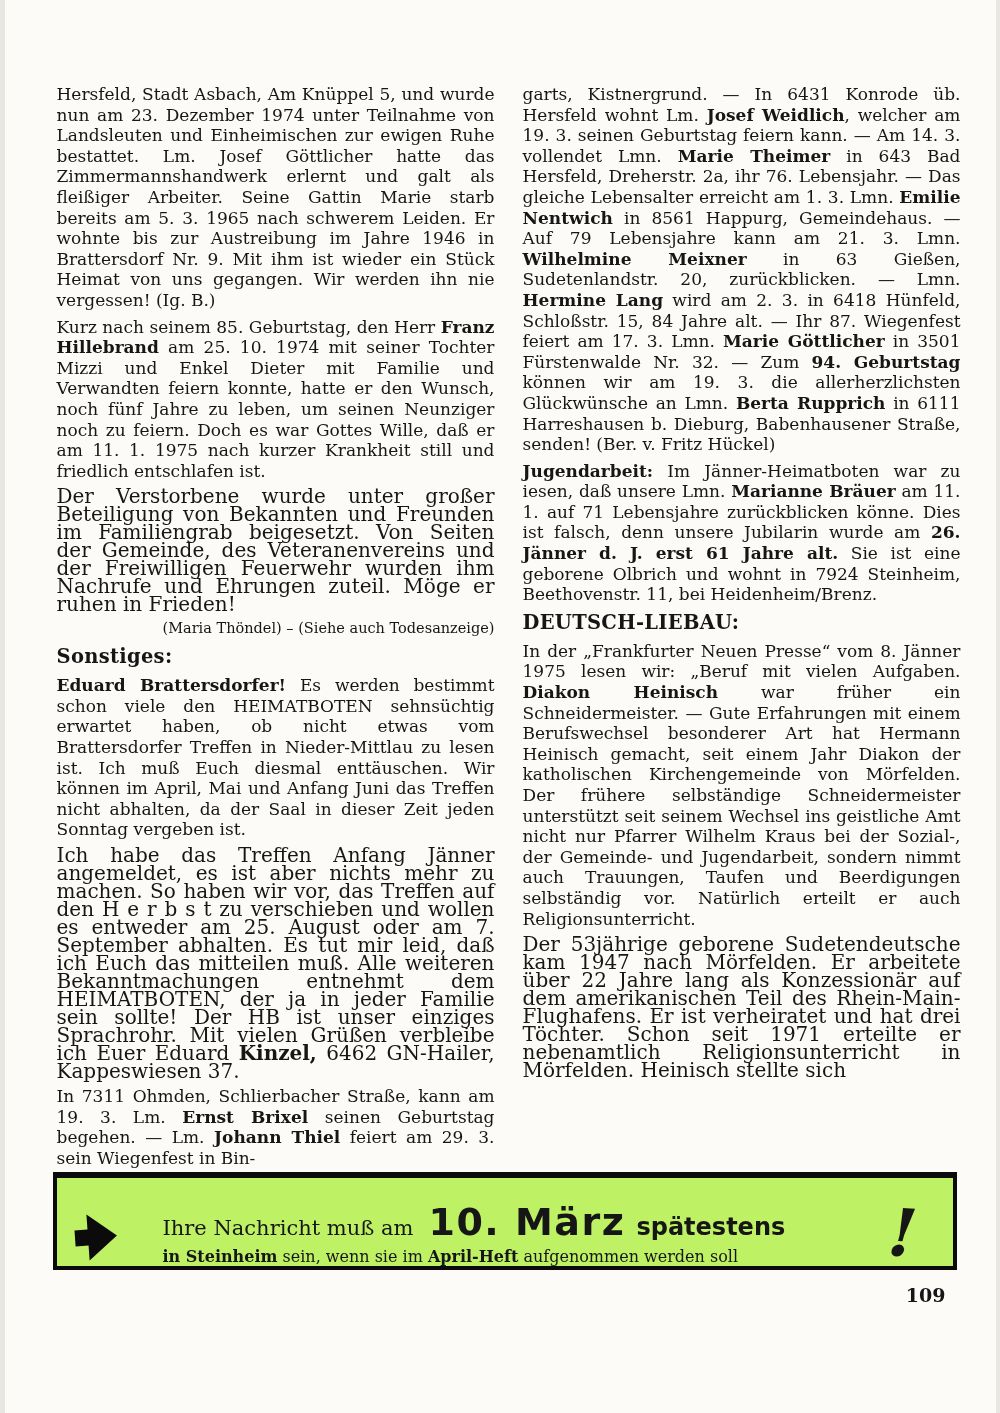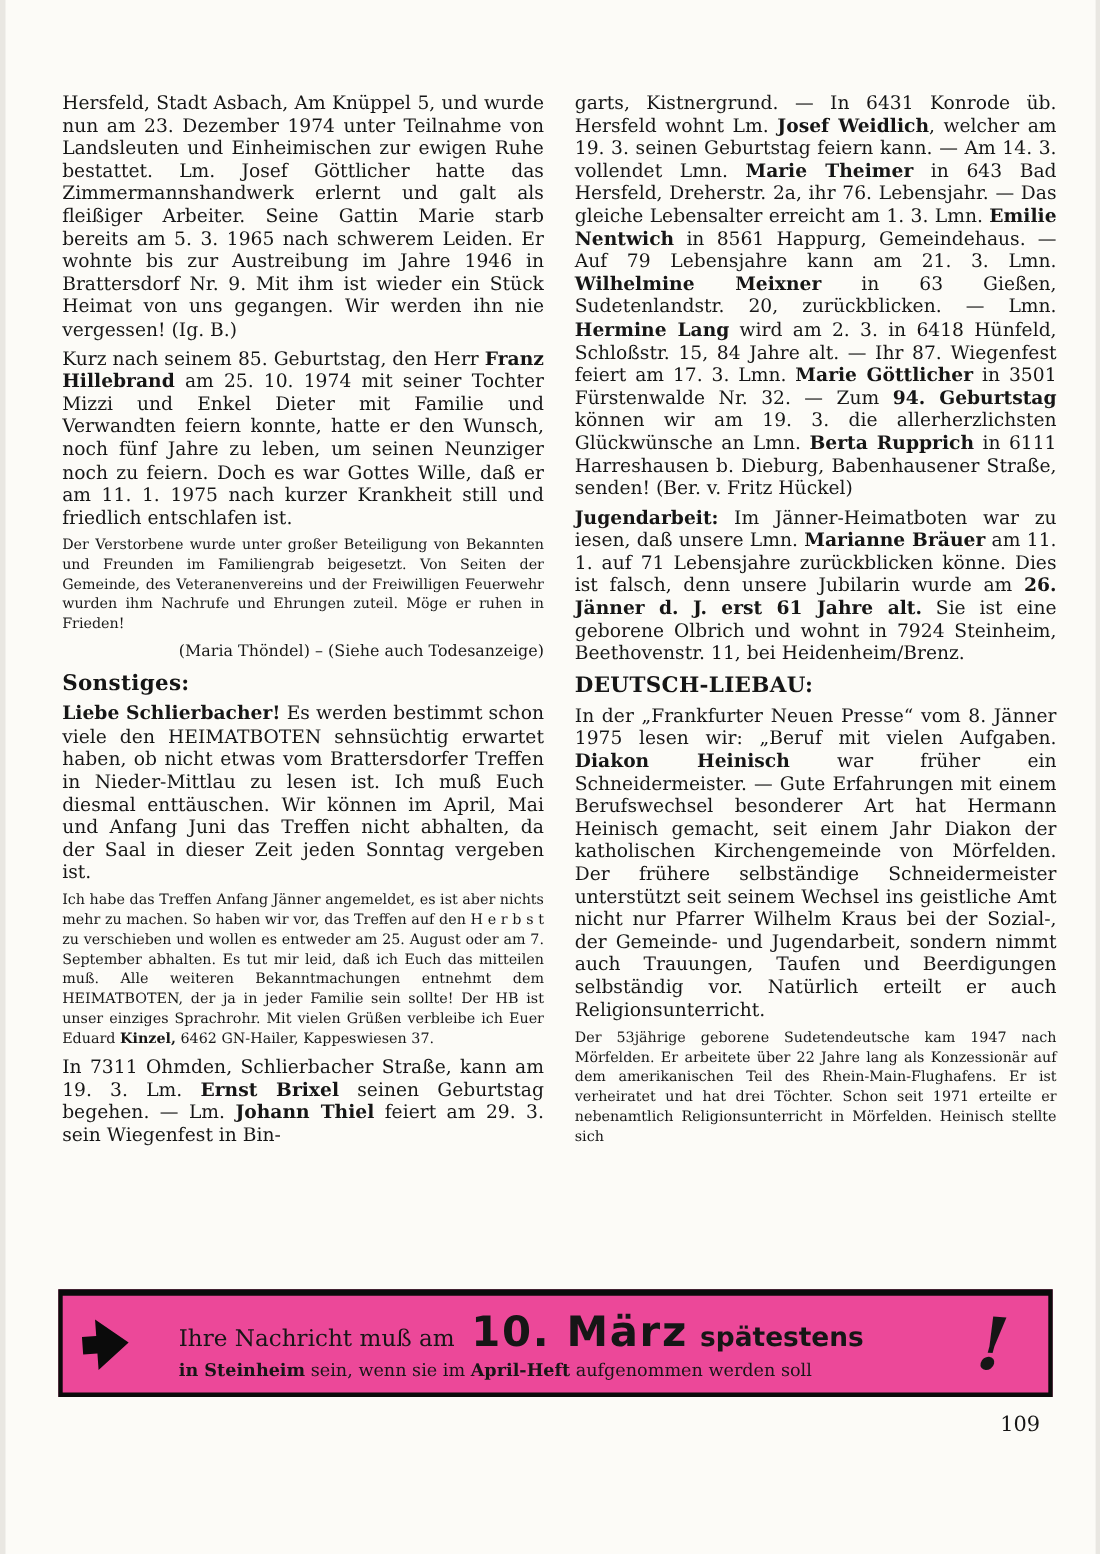--- a/index.html
+++ b/index.html
@@ -22,21 +22,21 @@
     gap:28px;
   }
   .col { width:438px; }
   p.body {
     font-size:17px;
     line-height:20.6px;
     text-align:justify;
     margin:0 0 6px 0;
   }
   p.small {
-    font-size:13px;
+    font-size:20px;
     line-height:18px;
     text-align:justify;
     margin:0 0 6px 0;
   }
   .signoff {
     font-size:14.5px;
     line-height:18px;
     text-align:right;
     margin:0 0 8px 0;
   }
@@ -49,22 +49,22 @@
   b { font-weight:bold; }
 
   .banner {
     position:absolute;
     left:48px; top:1172px;
     width:904px; height:98px;
     box-sizing:border-box;
     border:4px solid #0b0b0b;
     border-top-width:6px;
     display:flex;
-    align-items:center;
-    background:#ec4899;
+    align-items:flex-end;
+    background:#bef264;
   }
   .banner-arrow {
     margin-left:16px;
     flex:0 0 auto;
     display:flex;
     align-items:center;
   }
   .banner-text { flex:1 1 auto; padding-left:44px; }
   .banner-line1 { white-space:nowrap; }
   .b-prefix { font-size:21px; }
@@ -87,37 +87,37 @@
     font-size:66px;
     font-weight:bold;
     font-style:italic;
     line-height:1;
     transform:rotate(4deg);
   }
   .page-number {
     position:absolute;
     top:1284px; right:50px;
     font-size:19px;
-    font-weight:normal;
+    font-weight:bold;
   }
 </style>
 </head>
 <body>
 
 <div class="page">
 
   <div class="columns">
 
     <div class="col">
       <p class="body"><span>Hersfeld, Stadt Asbach, Am Knüppel 5, und wurde nun am 23. Dezember 1974 unter Teilnahme von Landsleuten und Einheimischen zur ewigen Ruhe bestattet. Lm. Josef Göttlicher hatte das Zimmermannshandwerk erlernt und galt als fleißiger Arbeiter. Seine Gattin Marie starb bereits am 5. 3. 1965 nach schwerem Leiden. Er wohnte bis zur Austreibung im Jahre 1946 in Brattersdorf Nr. 9. Mit ihm ist wieder ein Stück Heimat von uns gegangen. Wir werden ihn nie vergessen! (Ig. B.)</span></p>
       <p class="body"><span>Kurz nach seinem 85. Geburtstag, den Herr </span><b>Franz Hillebrand</b><span> am 25. 10. 1974 mit seiner Tochter Mizzi und Enkel Dieter mit Familie und Verwandten feiern konnte, hatte er den Wunsch, noch fünf Jahre zu leben, um seinen Neunziger noch zu feiern. Doch es war Gottes Wille, daß er am 11. 1. 1975 nach kurzer Krankheit still und friedlich entschlafen ist.</span></p>
       <p class="small"><span>Der Verstorbene wurde unter großer Beteiligung von Bekannten und Freunden im Familiengrab beigesetzt. Von Seiten der Gemeinde, des Veteranenvereins und der Freiwilligen Feuerwehr wurden ihm Nachrufe und Ehrungen zuteil. Möge er ruhen in Frieden!</span></p>
       <div class="signoff">(Maria Thöndel) – (Siehe auch Todesanzeige)</div>
       <h3 class="section">Sonstiges:</h3>
-      <p class="body"><b>Liebe Schlierbacher!</b><span> Es werden bestimmt schon viele den HEIMATBOTEN sehnsüchtig erwartet haben, ob nicht etwas vom Brattersdorfer Treffen in Nieder-Mittlau zu lesen ist. Ich muß Euch diesmal enttäuschen. Wir können im April, Mai und Anfang Juni das Treffen nicht abhalten, da der Saal in dieser Zeit jeden Sonntag vergeben ist.</span></p>
+      <p class="body"><b>Eduard Brattersdorfer!</b><span> Es werden bestimmt schon viele den HEIMATBOTEN sehnsüchtig erwartet haben, ob nicht etwas vom Brattersdorfer Treffen in Nieder-Mittlau zu lesen ist. Ich muß Euch diesmal enttäuschen. Wir können im April, Mai und Anfang Juni das Treffen nicht abhalten, da der Saal in dieser Zeit jeden Sonntag vergeben ist.</span></p>
       <p class="small"><span>Ich habe das Treffen Anfang Jänner angemeldet, es ist aber nichts mehr zu machen. So haben wir vor, das Treffen auf den H e r b s t zu verschieben und wollen es entweder am 25. August oder am 7. September abhalten. Es tut mir leid, daß ich Euch das mitteilen muß. Alle weiteren Bekanntmachungen entnehmt dem HEIMATBOTEN, der ja in jeder Familie sein sollte! Der HB ist unser einziges Sprachrohr. Mit vielen Grüßen verbleibe ich Euer Eduard </span><b>Kinzel,</b><span> 6462 GN-Hailer, Kappeswiesen 37.</span></p>
       <p class="body"><span>In 7311 Ohmden, Schlierbacher Straße, kann am 19. 3. Lm. </span><b>Ernst Brixel</b><span> seinen Geburtstag begehen. — Lm. </span><b>Johann Thiel</b><span> feiert am 29. 3. sein Wiegenfest in Bin-</span></p>
     </div>
 
     <div class="col">
       <p class="body"><span>garts, Kistnergrund. — In 6431 Konrode üb. Hersfeld wohnt Lm. </span><b>Josef Weidlich</b><span>, welcher am 19. 3. seinen Geburtstag feiern kann. — Am 14. 3. vollendet Lmn. </span><b>Marie Theimer</b><span> in 643 Bad Hersfeld, Dreherstr. 2a, ihr 76. Lebensjahr. — Das gleiche Lebensalter erreicht am 1. 3. Lmn. </span><b>Emilie Nentwich</b><span> in 8561 Happurg, Gemeindehaus. — Auf 79 Lebensjahre kann am 21. 3. Lmn. </span><b>Wilhelmine Meixner</b><span> in 63 Gießen, Sudetenlandstr. 20, zurückblicken. — Lmn. </span><b>Hermine Lang</b><span> wird am 2. 3. in 6418 Hünfeld, Schloßstr. 15, 84 Jahre alt. — Ihr 87. Wiegenfest feiert am 17. 3. Lmn. </span><b>Marie Göttlicher</b><span> in 3501 Fürstenwalde Nr. 32. — Zum </span><b>94. Geburtstag</b><span> können wir am 19. 3. die allerherzlichsten Glückwünsche an Lmn. </span><b>Berta Rupprich</b><span> in 6111 Harreshausen b. Dieburg, Babenhausener Straße, senden! (Ber. v. Fritz Hückel)</span></p>
       <p class="body"><b>Jugendarbeit:</b><span> Im Jänner-Heimatboten war zu iesen, daß unsere Lmn. </span><b>Marianne Bräuer</b><span> am 11. 1. auf 71 Lebensjahre zurückblicken könne. Dies ist falsch, denn unsere Jubilarin wurde am </span><b>26. Jänner d. J. erst 61 Jahre alt.</b><span> Sie ist eine geborene Olbrich und wohnt in 7924 Steinheim, Beethovenstr. 11, bei Heidenheim/Brenz.</span></p>
       <h3 class="section">DEUTSCH-LIEBAU:</h3>
       <p class="body"><span>In der „Frankfurter Neuen Presse“ vom 8. Jänner 1975 lesen wir: „Beruf mit vielen Aufgaben. </span><b>Diakon Heinisch</b><span> war früher ein Schneidermeister. — Gute Erfahrungen mit einem Berufswechsel besonderer Art hat Hermann Heinisch gemacht, seit einem Jahr Diakon der katholischen Kirchengemeinde von Mörfelden. Der frühere selbständige Schneidermeister unterstützt seit seinem Wechsel ins geistliche Amt nicht nur Pfarrer Wilhelm Kraus bei der Sozial-, der Gemeinde- und Jugendarbeit, sondern nimmt auch Trauungen, Taufen und Beerdigungen selbständig vor. Natürlich erteilt er auch Religionsunterricht.</span></p>
       <p class="small"><span>Der 53jährige geborene Sudetendeutsche kam 1947 nach Mörfelden. Er arbeitete über 22 Jahre lang als Konzessionär auf dem amerikanischen Teil des Rhein-Main-Flughafens. Er ist verheiratet und hat drei Töchter. Schon seit 1971 erteilte er nebenamtlich Religionsunterricht in Mörfelden. Heinisch stellte sich</span></p>

